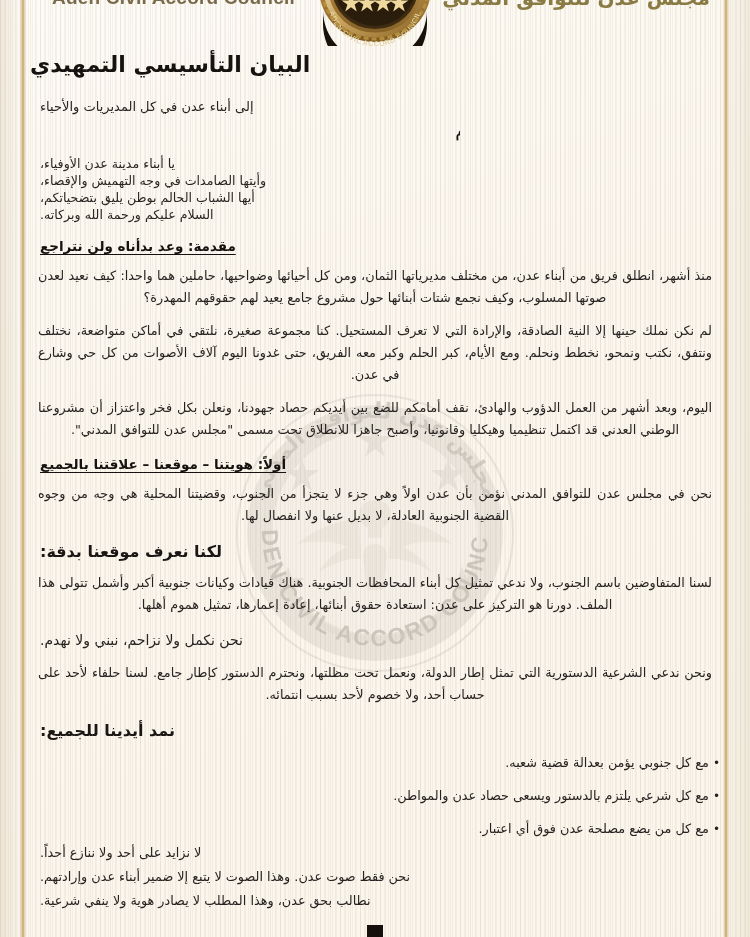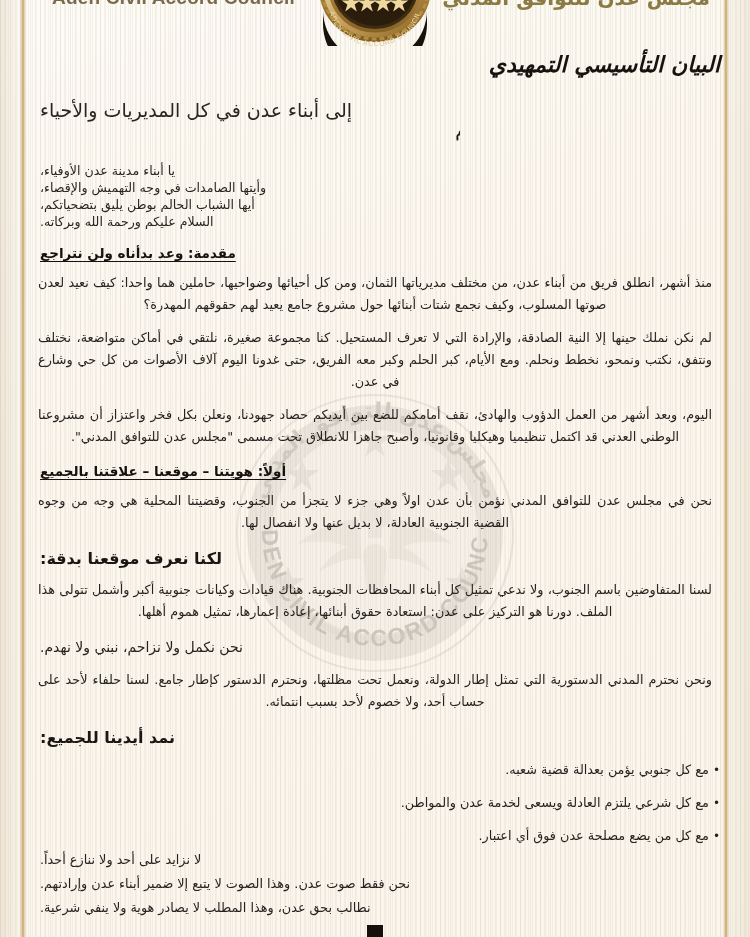--- a/index.html
+++ b/index.html
@@ -130,28 +130,27 @@
     left: 30px;
     z-index: 4;
     text-align: right;
     color: #231f1c;
   }
 
   .doc-title {
     font-size: 22px;
     font-weight: bold;
     color: #16120f;
-    text-align: right;
+    text-align: left;
     margin: 6px 0 0 0;
     letter-spacing: -0.2px;
-    font-style: italic;
   }
 
   .doc-subtitle {
-    font-size: 19px;
+    font-size: 13px;
     color: #2a2521;
     text-align: left;
     direction: rtl;
     margin-top: 22px;
     padding-left: 10px;
   }
 
   
   .basmala {
     position: absolute;
@@ -371,26 +370,26 @@
     <p class="para">لم نكن نملك حينها إلا النية الصادقة، والإرادة التي لا تعرف المستحيل. كنا مجموعة صغيرة، نلتقي في أماكن متواضعة، نختلف ونتفق، نكتب ونمحو، نخطط ونحلم. ومع الأيام، كبر الحلم وكبر معه الفريق، حتى غدونا اليوم آلاف الأصوات من كل حي وشارع في عدن.</p>
     <p class="para">اليوم، وبعد أشهر من العمل الدؤوب والهادئ، نقف أمامكم للضع بين أيديكم حصاد جهودنا، ونعلن بكل فخر واعتزاز أن مشروعنا الوطني العدني قد اكتمل تنظيميا وهيكليا وقانونيا، وأصبح جاهزا للانطلاق تحت مسمى "مجلس عدن للتوافق المدني".</p>
 
     <div class="section-head">أولاً: هويتنا – موقعنا – علاقتنا بالجميع</div>
     <p class="para">نحن في مجلس عدن للتوافق المدني نؤمن بأن عدن اولاً وهي جزء لا يتجزأ من الجنوب، وقضيتنا المحلية هي وجه من وجوه القضية الجنوبية العادلة، لا بديل عنها ولا انفصال لها.</p>
 
     <div class="list-head">لكنا نعرف موقعنا بدقة:</div>
     <p class="para">لسنا المتفاوضين باسم الجنوب، ولا ندعي تمثيل كل أبناء المحافظات الجنوبية. هناك قيادات وكيانات جنوبية أكبر وأشمل تتولى هذا الملف. دورنا هو التركيز على عدن: استعادة حقوق أبنائها، إعادة إعمارها، تمثيل هموم أهلها.</p>
 
     <div class="short-line">نحن نكمل ولا نزاحم، نبني ولا نهدم.</div>
-    <p class="para">ونحن نحترم المدني الدستورية التي تمثل إطار الدولة، ونعمل تحت مظلتها، ونحترم الدستور كإطار جامع. لسنا حلفاء لأحد على حساب أحد، ولا خصوم لأحد بسبب انتمائه.</p>
+    <p class="para">ونحن ندعي الشرعية الدستورية التي تمثل إطار الدولة، ونعمل تحت مظلتها، ونحترم الدستور كإطار جامع. لسنا حلفاء لأحد على حساب أحد، ولا خصوم لأحد بسبب انتمائه.</p>
 
     <div class="list-head">نمد أيدينا للجميع:</div>
     <ul class="bullets">
       <li>مع كل جنوبي يؤمن بعدالة قضية شعبه.</li>
-      <li>مع كل شرعي يلتزم العادلة ويسعى لخدمة عدن والمواطن.</li>
+      <li>مع كل شرعي يلتزم بالدستور ويسعى حصاد عدن والمواطن.</li>
       <li>مع كل من يضع مصلحة عدن فوق أي اعتبار.</li>
     </ul>
 
     <div class="closing-line">لا نزايد على أحد ولا ننازع أحداً.</div>
     <div class="closing-line">نحن فقط صوت عدن. وهذا الصوت لا يتبع إلا ضمير أبناء عدن وإرادتهم.</div>
     <div class="closing-line">نطالب بحق عدن، وهذا المطلب لا يصادر هوية ولا ينفي شرعية.</div>
 
   </div>
 
   <div class="bottom-marker"></div>

